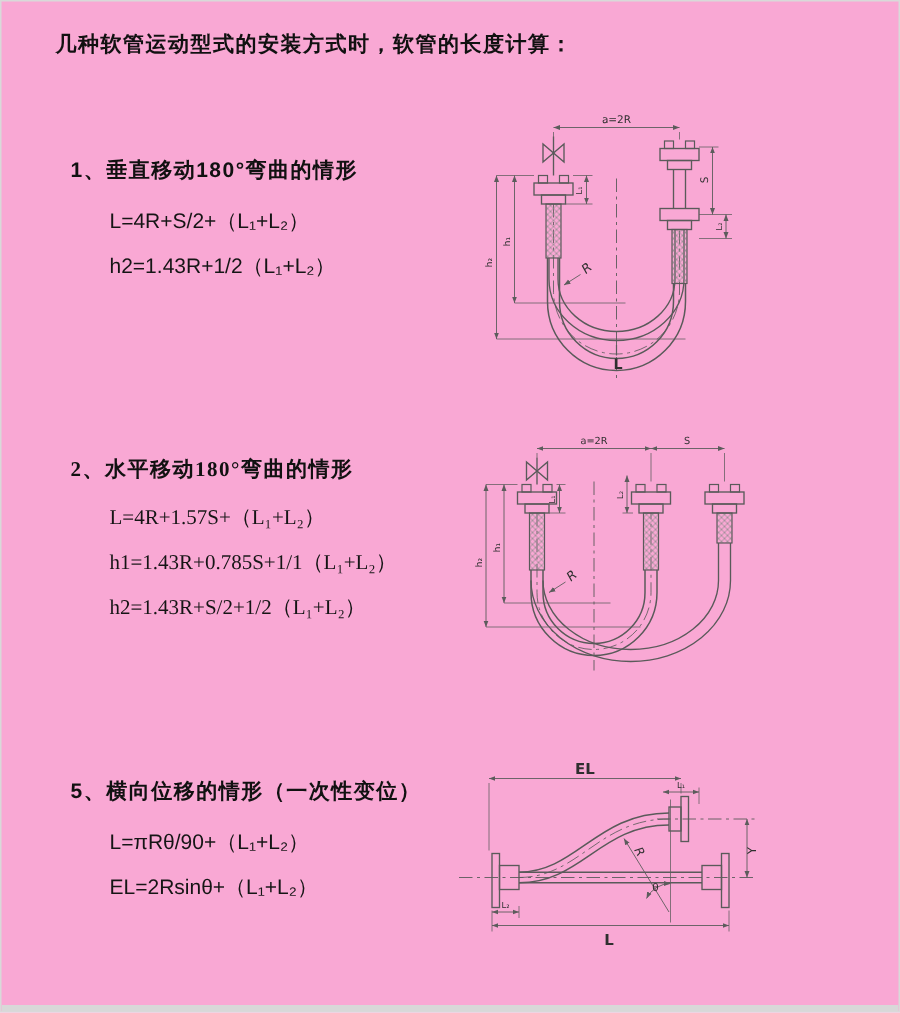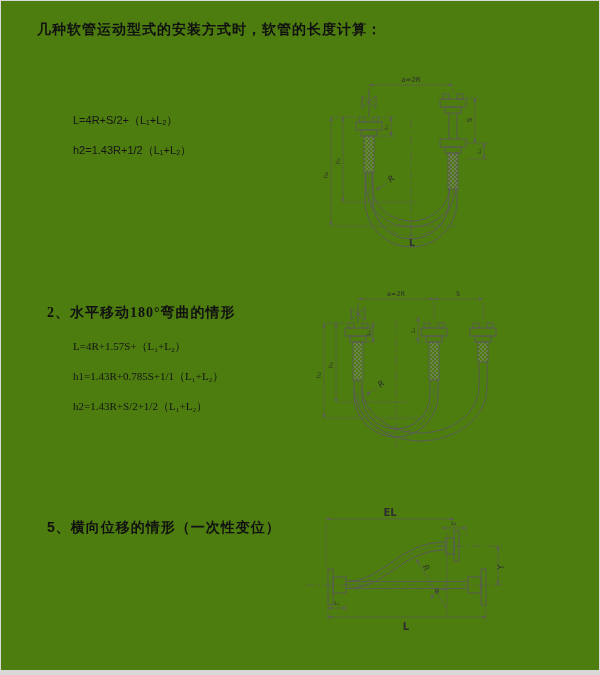--- a/index.html
+++ b/index.html
@@ -1,55 +1,58 @@
 <!DOCTYPE html>
 <html><head>
 <meta charset="utf-8">
 <style>
   html,body { margin:0; padding:0; background:#f3f3f3; }
   .page {
     position:relative; width:600px; height:675px; margin:0 auto;
-    background:#4d7c0f; border:1px solid #d9d9d9; box-sizing:border-box;
+    background:#f9a8d4; border:1px solid #d9d9d9; box-sizing:border-box;
     font-family:"Liberation Sans","DejaVu Sans",sans-serif; color:#1c1c1c;
     overflow:hidden;
   }
   .page-title {
     position:absolute; left:36px; top:20px; margin:0;
     font-size:14px; font-weight:bold; letter-spacing:1px; color:#111;
   }
   .sec { position:absolute; left:46px; }
   .sec-heading { font-size:14px; font-weight:bold; letter-spacing:1px; color:#111; margin-bottom:9px; }
-  .formula { font-size:11px; line-height:30px; padding-left:26px; color:#151515; white-space:nowrap; }
+  .formula { font-size:14px; line-height:30px; padding-left:26px; color:#151515; white-space:nowrap; }
   .diagram { position:absolute; }
   .dlabel { font-family:"DejaVu Sans","Liberation Sans",sans-serif; fill:#2f2f2f; }
   .geom { stroke:#5a5a5a; fill:none; }
   .dim  { stroke:#5c5c5c; fill:none; }
   .bottom-edge { position:absolute; left:0; right:0; bottom:0; height:4px; background:#d8d8d8; }
 </style>
 </head>
 <body>
 
 <div class="page">
 
   <h1 class="page-title">几种软管运动型式的安装方式时，软管的长度计算：</h1>
 
   <section class="sec" style="top:104px;">
+    <div class="sec-heading">1、垂直移动180°弯曲的情形</div>
     <div class="formula">L=4R+S/2+（L₁+L₂）</div>
     <div class="formula">h2=1.43R+1/2（L₁+L₂）</div>
   </section>
 
   <section class="sec" style="top:303px;font-family:Liberation Serif, serif;">
     <div class="sec-heading">2、水平移动180°弯曲的情形</div>
     <div class="formula">L=4R+1.57S+（L₁+L₂）</div>
     <div class="formula">h1=1.43R+0.785S+1/1（L₁+L₂）</div>
     <div class="formula">h2=1.43R+S/2+1/2（L₁+L₂）</div>
   </section>
 
   <section class="sec" style="top:518px;">
     <div class="sec-heading">5、横向位移的情形（一次性变位）</div>
+    <div class="formula">L=πRθ/90+（L₁+L₂）</div>
+    <div class="formula">EL=2Rsinθ+（L₁+L₂）</div>
   </section>
 
   <svg class="diagram" style="left:306px; top:68px;" width="282" height="190" viewBox="0 0 282 190">
     <defs>
       <marker id="ar1" viewBox="0 0 10 10" refX="9" refY="5" markerWidth="8" markerHeight="8" orient="auto-start-reverse">
         <path d="M0,1.5 L9,5 L0,8.5 Z" fill="#5c5c5c"></path>
       </marker>
       <pattern id="hx1" width="4" height="4" patternUnits="userSpaceOnUse">
         <path d="M0,4 L4,0 M0,0 L4,4" stroke="#8a8a8a" stroke-width="0.5"></path>
       </pattern>

